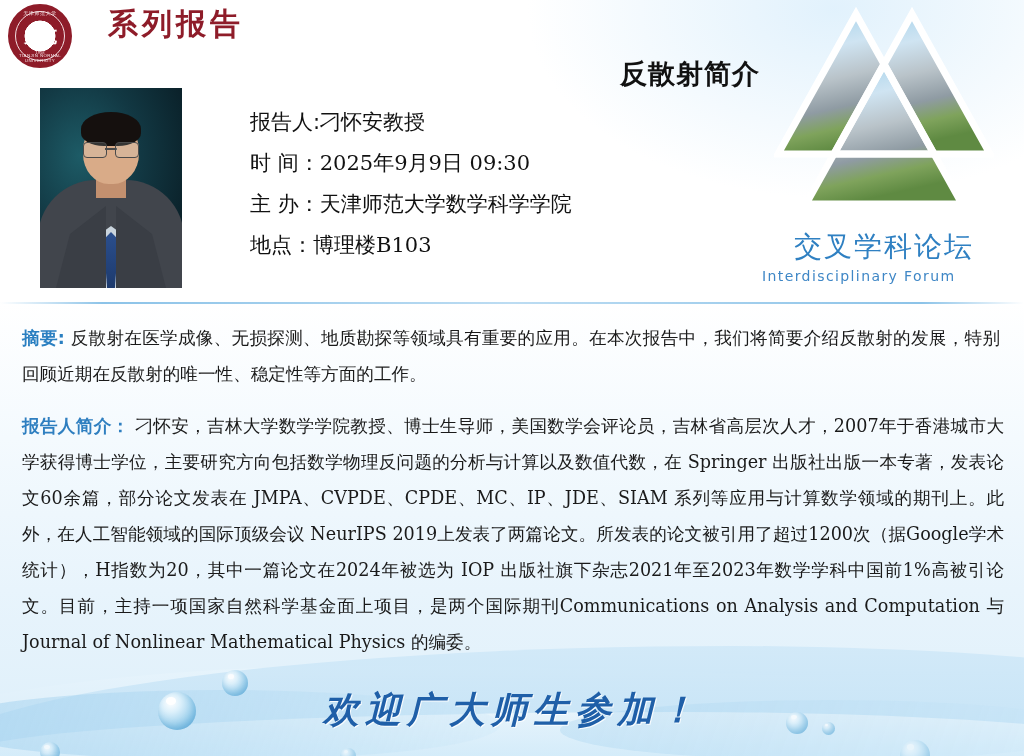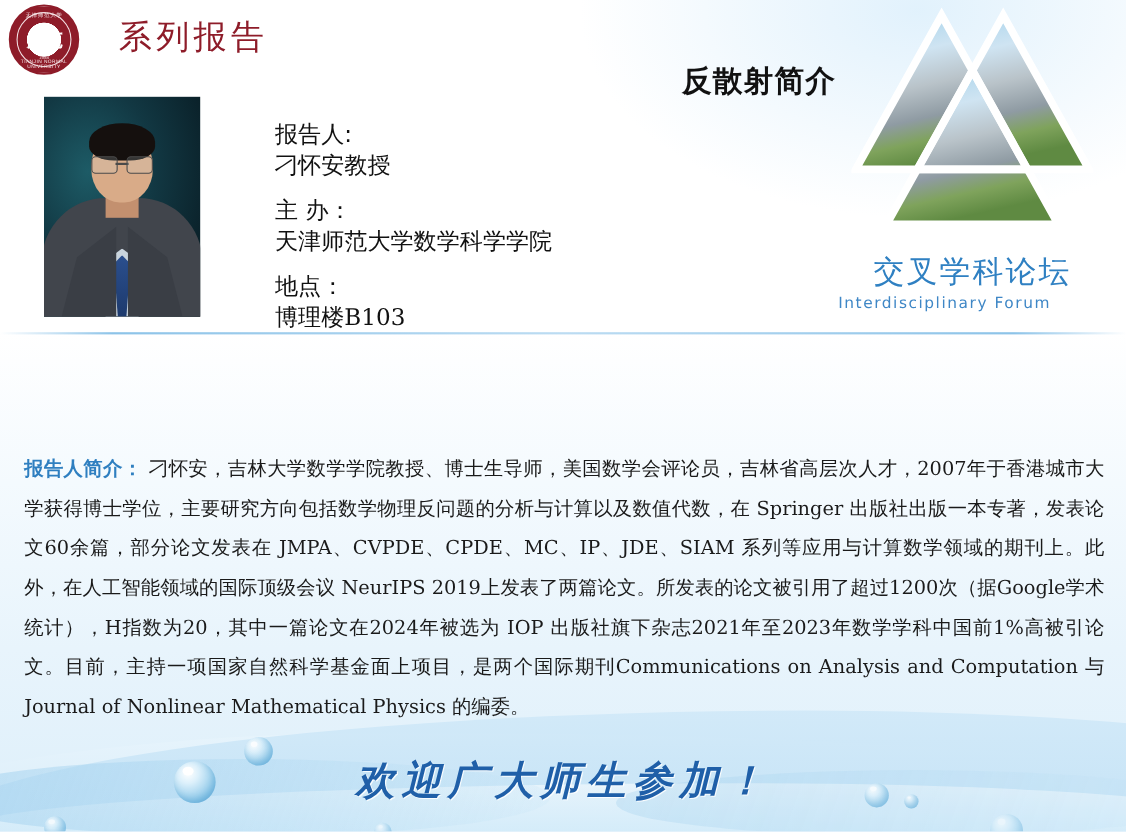--- a/index.html
+++ b/index.html
@@ -50,23 +50,23 @@
   .seal .core{position:absolute;left:50%;top:50%;transform:translate(-50%,-50%);
     color:#ffffff;font-size:17px;font-weight:bold;letter-spacing:-1px;white-space:nowrap;
     font-family:"DejaVu Serif","Liberation Serif",serif;}
   .seal .arc-top,.seal .arc-bot{position:absolute;left:0;right:0;text-align:center;
     color:#f6e6e8;font-size:5px;letter-spacing:.6px;}
   .seal .arc-top{top:4px;}
   .seal .arc-bot{bottom:3px;font-size:4.4px;letter-spacing:.4px;}
   .seal .yr{position:absolute;left:0;right:0;bottom:11px;text-align:center;
     color:#f2d9dd;font-size:4px;}
 
-  .series-title{position:absolute;left:108px;top:14px;
-    font-family:"DejaVu Sans","Liberation Sans",sans-serif;
-    font-size:30px;font-weight:normal;color:#8e1c29;letter-spacing:4px;}
+  .series-title{position:absolute;left:108px;top:4px;
+    font-family:"DejaVu Sans","Liberation Sans",sans-serif;
+    font-size:30px;font-weight:bold;color:#8e1c29;letter-spacing:4px;}
 
   
   .portrait{position:absolute;left:40px;top:88px;width:142px;height:200px;
     background:radial-gradient(ellipse at 28% 34%,#1d5b66 0%,#123843 42%,#06141b 100%);
     overflow:hidden;}
   .p-head{position:absolute;left:50%;top:30px;transform:translateX(-50%);
     width:56px;height:66px;border-radius:50% 50% 46% 46%;background:#d9ab88;}
   .p-hair{position:absolute;left:50%;top:24px;transform:translateX(-50%);
     width:60px;height:34px;border-radius:50% 50% 38% 38%;background:#15100e;}
   .p-glass{position:absolute;left:50%;top:54px;transform:translateX(-50%);
@@ -89,21 +89,21 @@
   .p-lapelL,.p-lapelR{position:absolute;bottom:0;width:50px;height:82px;background:#3a3e45;}
   .p-lapelL{left:16px;clip-path:polygon(100% 0,100% 100%,0 100%,28% 34%);}
   .p-lapelR{right:16px;clip-path:polygon(0 0,72% 34%,100% 100%,0 100%);}
 
   
   .talk-title{position:absolute;left:240px;top:56px;width:520px;text-align:right;
     font-family:"DejaVu Sans","Liberation Sans",sans-serif;
     font-size:27px;font-weight:bold;color:#111;letter-spacing:1px;}
   .info{position:absolute;left:250px;top:108px;width:540px;
     font-family:"DejaVu Sans","Liberation Sans",sans-serif;color:#111;}
-  .info-row{display:flex;align-items:baseline;margin-bottom:13px;font-size:21px;flex-direction:column;}
+  .info-row{display:flex;align-items:baseline;margin-bottom:13px;font-size:21px;}
   .info-row.speaker{font-size:21px;}
   .info-lab{white-space:pre;}
   .info-val{font-family:"DejaVu Serif","Liberation Serif",serif;}
   .info-val.cn{font-family:"DejaVu Sans","Liberation Sans",sans-serif;}
 
   
   .forum{position:absolute;right:18px;top:6px;width:244px;height:292px;}
   .forum svg{position:absolute;left:12px;top:0;}
   .forum-cn{position:absolute;left:0;right:0;top:222px;text-align:center;
     font-family:"DejaVu Sans","Liberation Sans",sans-serif;
@@ -162,20 +162,24 @@
         <i class="r"></i>
     </div>
   </div>
 
   <div class="talk-title">反散射简介</div>
 
   <div class="info">
     <div class="info-row speaker">
       <span class="info-lab">报告人:</span>
       <span class="info-val cn">刁怀安教授</span>
+    </div>
+    <div class="info-row">
+      <span class="info-lab">时 间：</span>
+      <span class="info-val">2025年9月9日 09:30</span>
     </div>
     <div class="info-row">
       <span class="info-lab">主 办：</span>
       <span class="info-val cn">天津师范大学数学科学学院</span>
     </div>
     <div class="info-row">
       <span class="info-lab">地点：</span>
       <span class="info-val">博理楼B103</span>
     </div>
   </div>
@@ -200,20 +204,24 @@
         <polygon points="138,8 216,148 60,148" fill="none" stroke="#ffffff" stroke-width="7"></polygon>
         <polygon points="110,58 188,198 32,198" fill="none" stroke="#ffffff" stroke-width="7"></polygon>
       </g>
     </svg>
     <div class="forum-cn">交叉学科论坛</div>
     <div class="forum-en">Interdisciplinary Forum</div>
   </div>
 
   <div class="divider"></div>
 
+  <div class="para" id="abstract">
+    <span class="lab">摘要:</span>
+    <span class="cn">反散射在医学成像、无损探测、地质勘探等领域具有重要的应用。在本次报告中，我们将简要介绍反散射的发展，特别回顾近期在反散射的唯一性、稳定性等方面的工作。</span>
+  </div>
 
   <div class="para" id="bio">
     <span class="lab serif">报告人简介：</span>
     <span>刁怀安，吉林大学数学学院教授、博士生导师，美国数学会评论员，吉林省高层次人才，2007年于香港城市大学获得博士学位，主要研究方向包括数学物理反问题的分析与计算以及数值代数，在 Springer 出版社出版一本专著，发表论文60余篇，部分论文发表在 JMPA、CVPDE、CPDE、MC、IP、JDE、SIAM 系列等应用与计算数学领域的期刊上。此外，在人工智能领域的国际顶级会议 NeurIPS 2019上发表了两篇论文。所发表的论文被引用了超过1200次（据Google学术统计），H指数为20，其中一篇论文在2024年被选为 IOP 出版社旗下杂志2021年至2023年数学学科中国前1%高被引论文。目前，主持一项国家自然科学基金面上项目，是两个国际期刊Communications on Analysis and Computation 与 Journal of Nonlinear Mathematical Physics 的编委。</span>
   </div>
 
   <div class="bg-wave wave3"></div>
   <div class="bg-wave wave2"></div>
   <div class="bg-wave wave1"></div>
   <div class="bg-wave wave4"></div>

